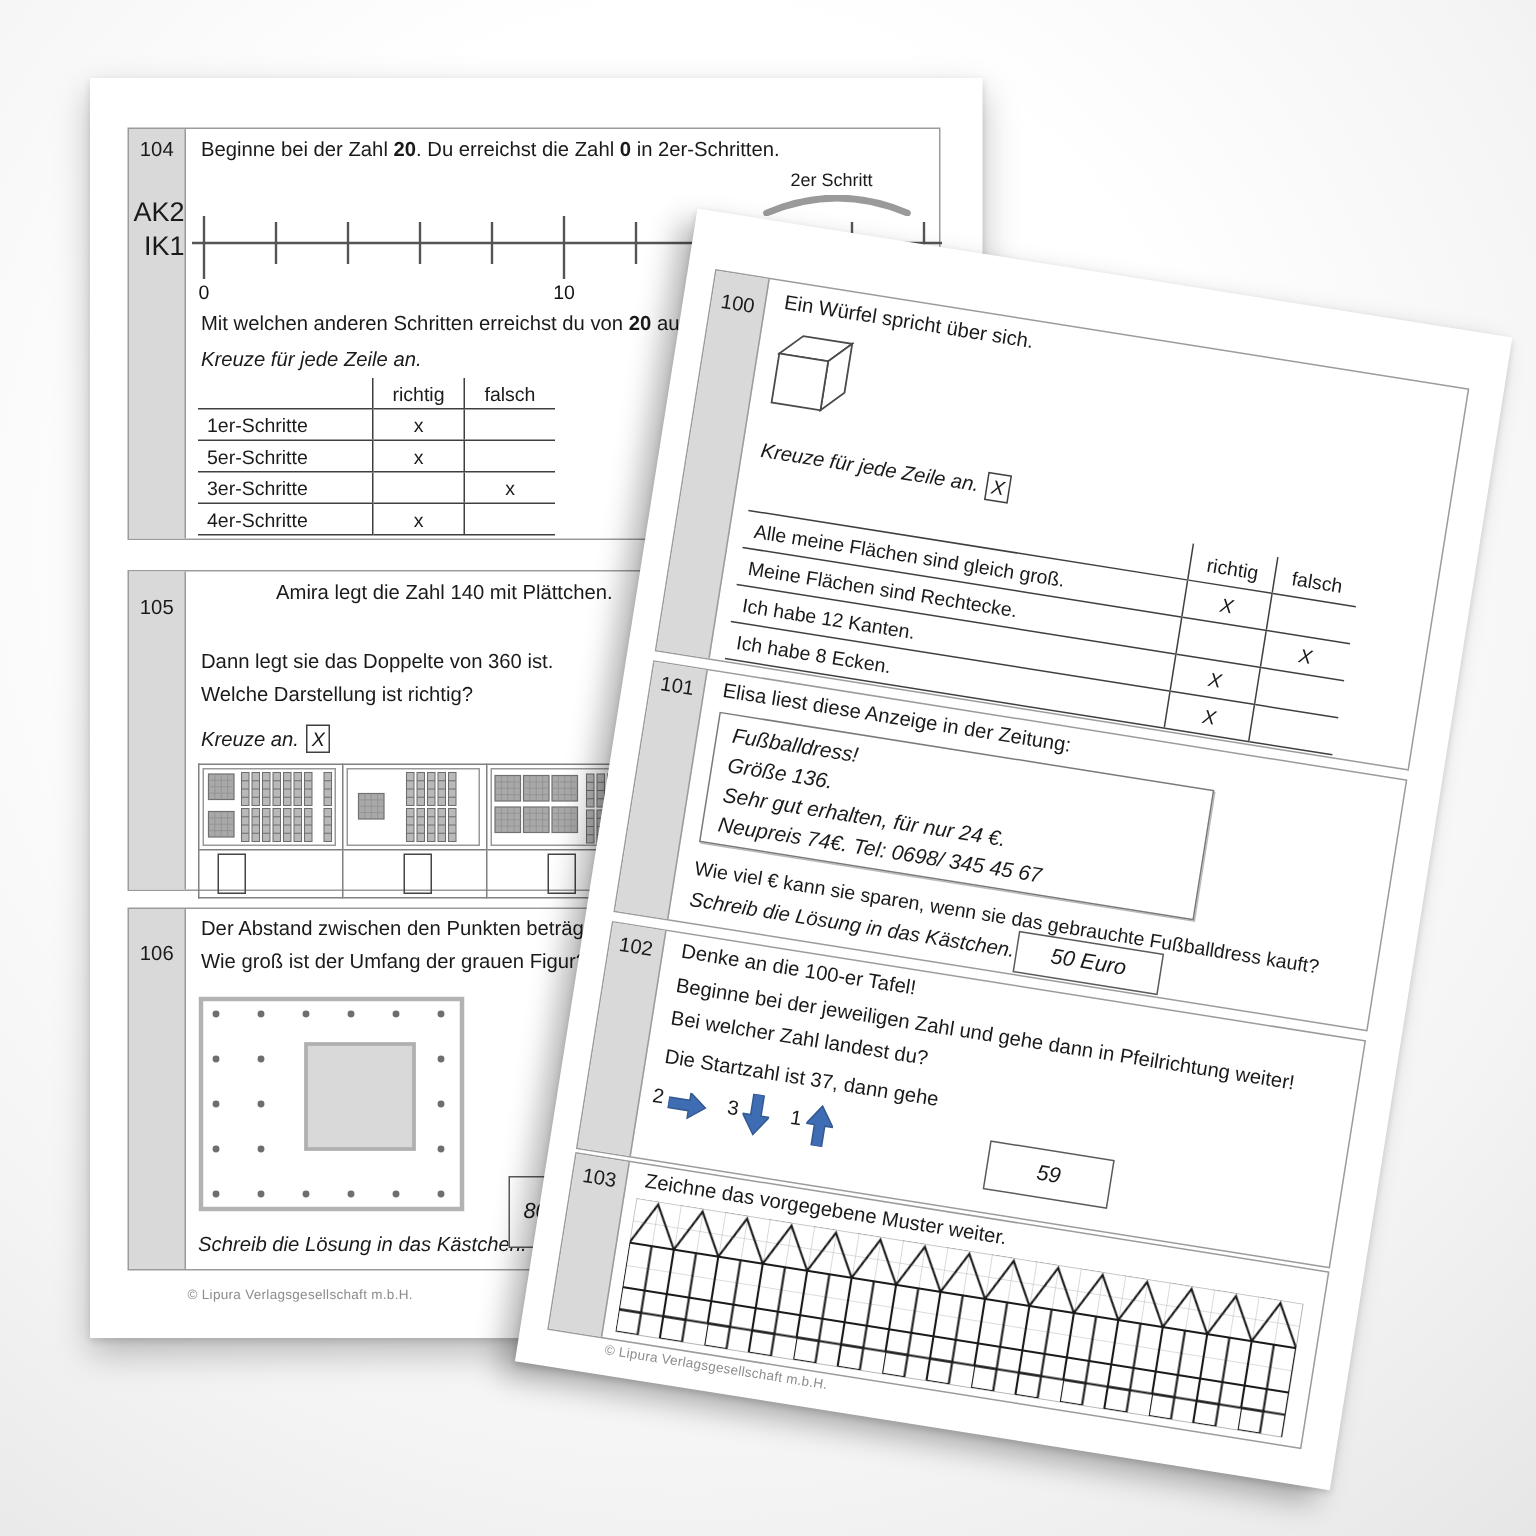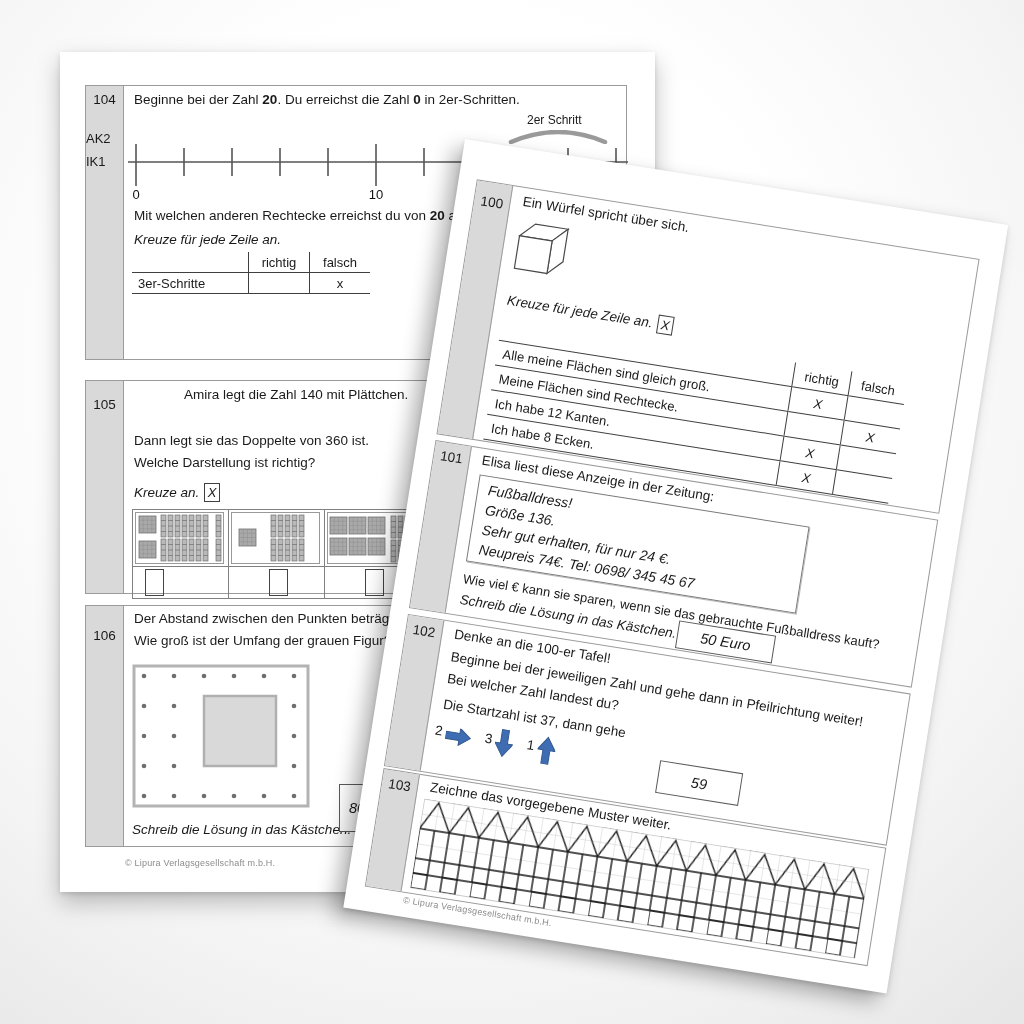--- a/index.html
+++ b/index.html
@@ -9,21 +9,21 @@
   .page{position:absolute;background:#fff;}
   .page.back{left:60px;top:52px;width:595px;height:840px;
     box-shadow:0 10px 22px rgba(0,0,0,.25), 0 2px 5px rgba(0,0,0,.12);}
   .page.front{left:465px;top:139px;width:550px;height:778px;transform:rotate(9deg);transform-origin:0 0;
     box-shadow:-9px 10px 20px rgba(0,0,0,.30), 0 2px 5px rgba(0,0,0,.15);}
   .exbox{position:absolute;border:1px solid #9b9b9b;background:#fff;}
   .strip{position:absolute;left:0;top:0;bottom:0;width:38px;background:#d9d9d9;
     border-right:1px solid #9b9b9b;box-sizing:border-box;text-align:center;}
   .front .strip{width:36px;}
   .exnum{font-size:13.5px;padding-top:6px;}
-  .code{font-size:13px;position:absolute;left:0;width:100%;text-align:left;}
+  .code{font-size:18px;position:absolute;left:0;width:100%;text-align:right;}
   .excontent{position:absolute;left:38px;top:0;right:0;bottom:0;}
   .front .excontent{left:36px;}
   .t{position:absolute;font-size:13.5px;white-space:nowrap;}
   .it{font-style:italic;}
   .b{font-weight:700;text-align:right;}
   .small{font-size:12px;}
   .xbox{display:inline-block;border:1px solid #3f3f3f;padding:0 2.5px;margin-left:5px;
     font-style:italic;font-size:13px;line-height:17px;}
   .ansbox{position:absolute;border:1.5px solid #5a5a5a;background:#fff;font-size:14.5px;
     display:flex;align-items:center;font-style:italic;}
@@ -90,33 +90,48 @@
           <line x1="200" y1="6" x2="200" y2="34" stroke="#555" stroke-width="1.6"></line>
           <line x1="248" y1="2" x2="248" y2="44" stroke="#555" stroke-width="1.6"></line>
           <line x1="296" y1="6" x2="296" y2="34" stroke="#555" stroke-width="1.6"></line>
           <line x1="344" y1="6" x2="344" y2="34" stroke="#555" stroke-width="1.6"></line>
           <line x1="392" y1="6" x2="392" y2="34" stroke="#555" stroke-width="1.6"></line>
           <line x1="440" y1="6" x2="440" y2="34" stroke="#555" stroke-width="1.6"></line>
           <line x1="488" y1="6" x2="488" y2="34" stroke="#555" stroke-width="1.6"></line>
           <text x="8" y="57" text-anchor="middle" font-size="13" fill="#111">0</text>
           <text x="248" y="57" text-anchor="middle" font-size="13" fill="#111">10</text>
         </svg>
-        <div class="t" style="left:10px;top:122px;"><span>Mit welchen anderen Rechtecke erreichst du von </span><span class="b">20</span><span> aus no</span></div>
+        <div class="t" style="left:10px;top:122px;"><span>Mit welchen anderen Schritten erreichst du von </span><span class="b">20</span><span> aus no</span></div>
         <div class="t it" style="left:10px;top:146px;">Kreuze für jede Zeile an.</div>
         <table class="chk" style="left:8px;top:166px;">
           <tbody>
               <tr class="hdr">
             <td style="width:104px;border-bottom:1px solid #3f3f3f;"></td>
             <td class="c">richtig</td>
             <td class="c">falsch</td>
           </tr>
           <tr>
+            <td>1er-Schritte</td>
+            <td class="c">x</td>
+            <td class="c"></td>
+          </tr>
+          <tr>
+            <td>5er-Schritte</td>
+            <td class="c">x</td>
+            <td class="c"></td>
+          </tr>
+          <tr>
             <td>3er-Schritte</td>
             <td class="c"></td>
             <td class="c">x</td>
+          </tr>
+          <tr>
+            <td>4er-Schritte</td>
+            <td class="c">x</td>
+            <td class="c"></td>
           </tr>
         </tbody>
           </table>
       </div>
     </div>
 
     <div class="exbox" style="left:25px;top:328px;width:540px;height:212px;">
       <div class="strip">
         <div class="exnum" style="padding-top:16px;">105</div>
       </div>

